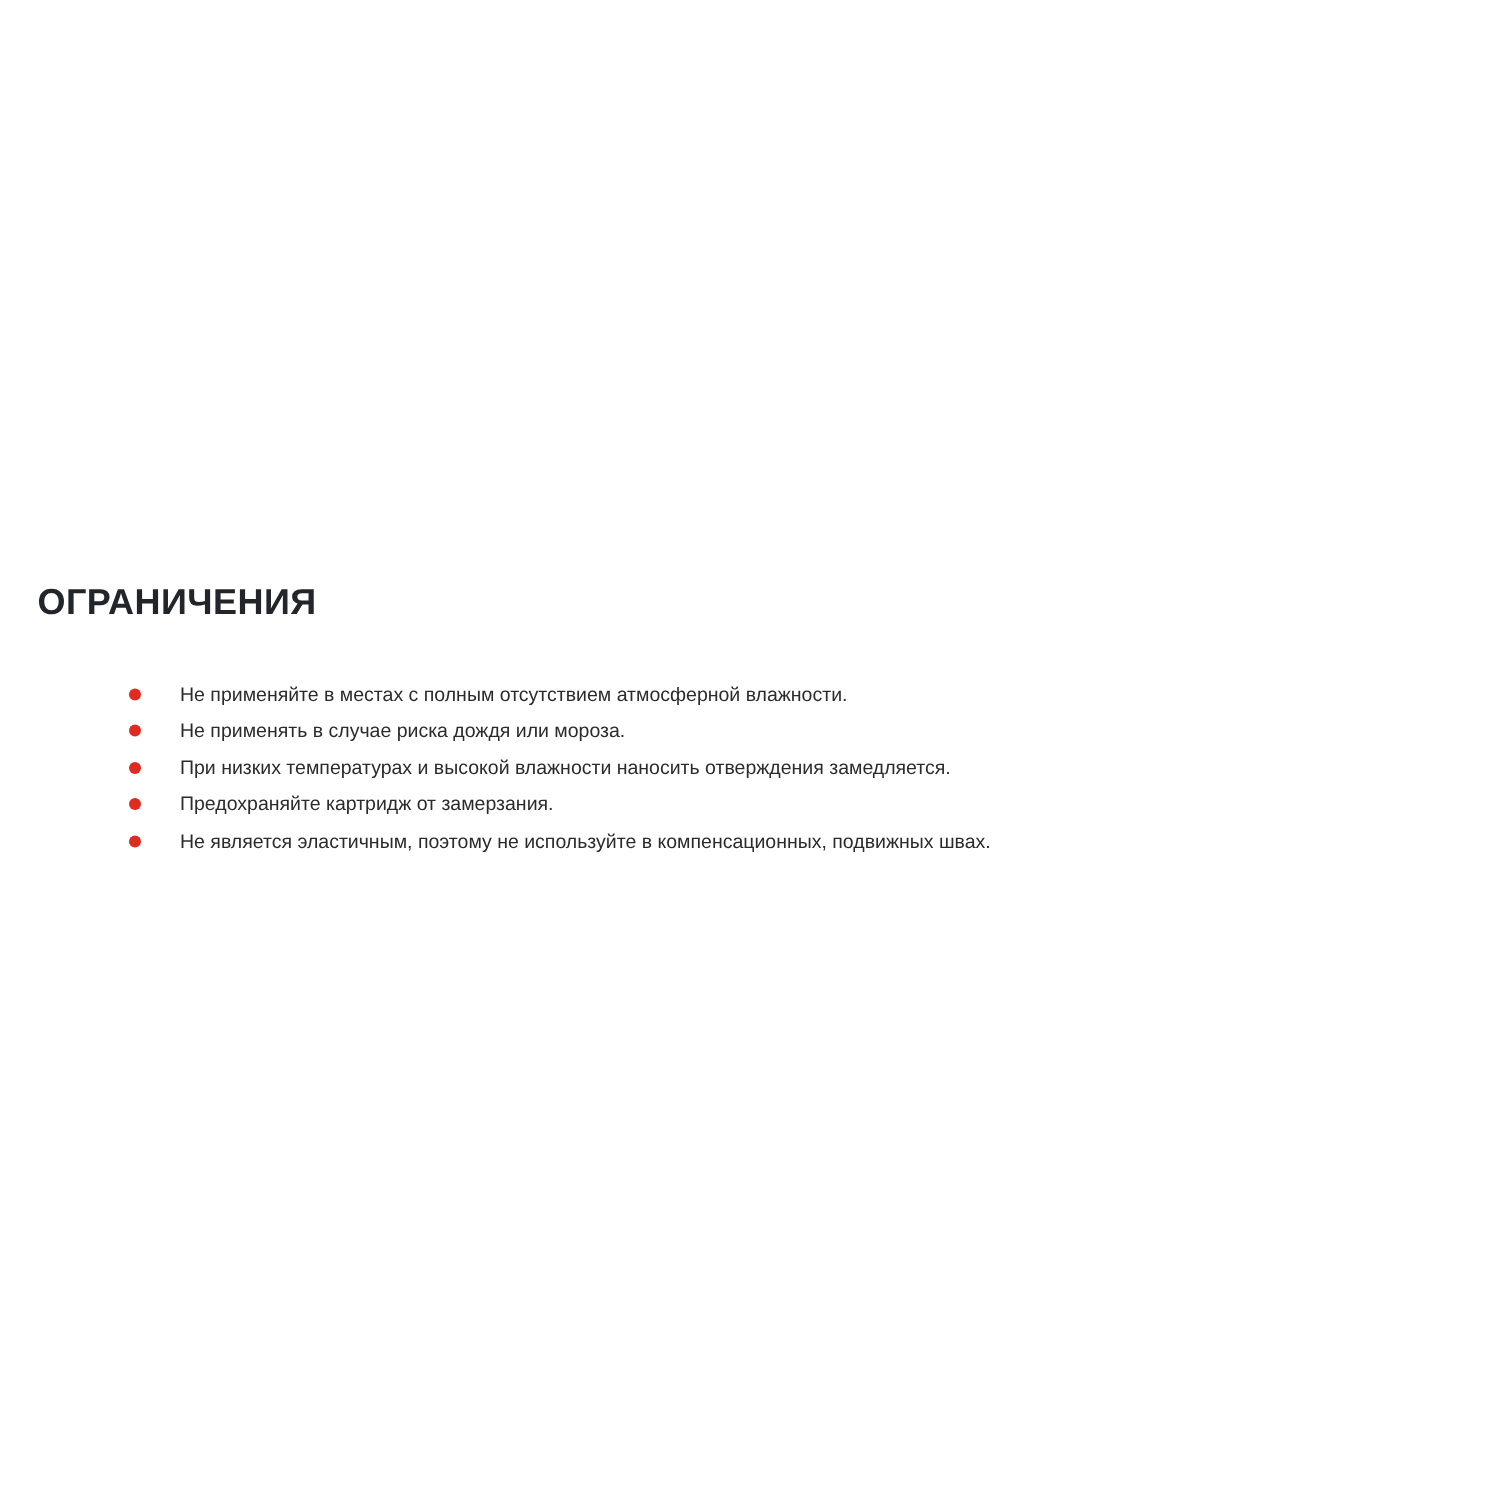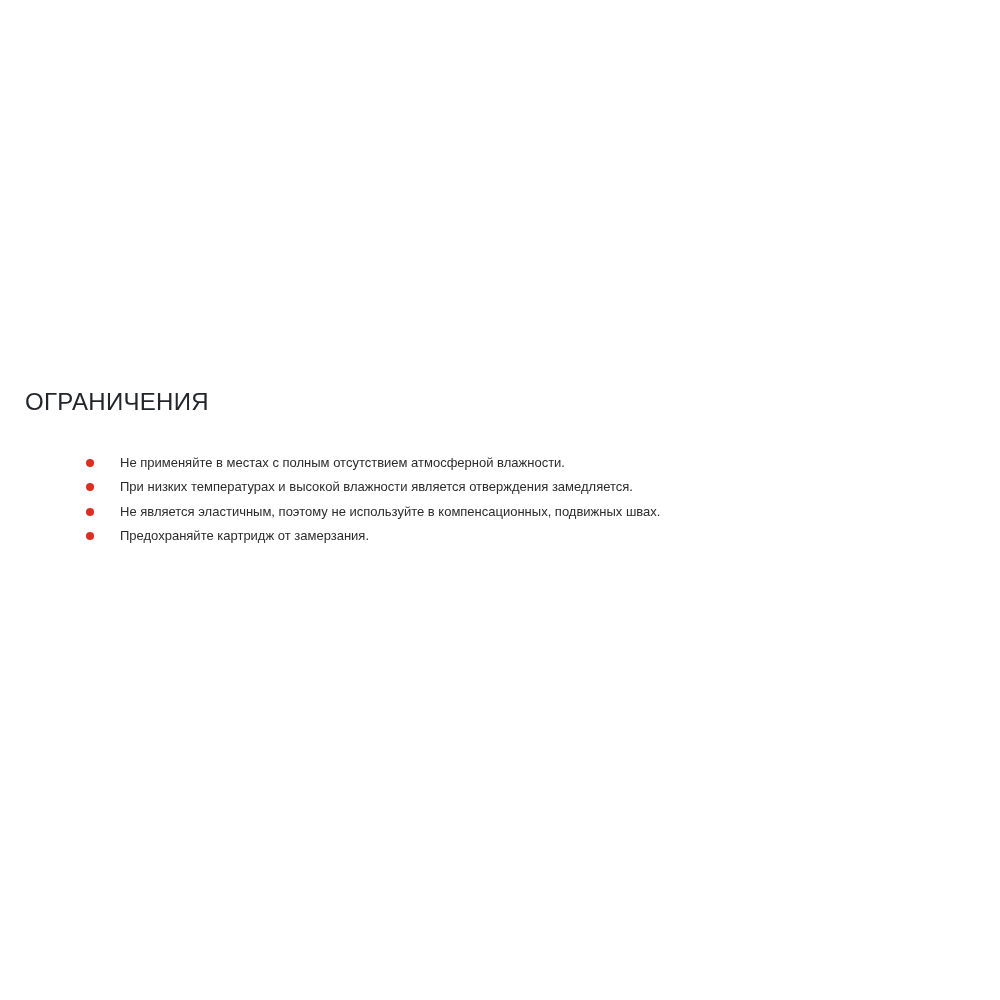--- a/index.html
+++ b/index.html
@@ -20,21 +20,21 @@
     position: relative;
     width: 1000px;
     height: 1000px;
     background: var(--bg);
   }
   .section-heading {
     position: absolute;
     left: 25px;
     top: 389px;
     font-size: 24px;
-    font-weight: normal;
+    font-weight: bold;
     line-height: 1.1;
     letter-spacing: 0.3px;
     color: var(--heading-color);
   }
   .restrictions-list {
     position: absolute;
     left: 120px;
     top: 451px;
     right: 10px;
     list-style: none;
@@ -63,25 +63,29 @@
 
   <h2 class="section-heading">ОГРАНИЧЕНИЯ</h2>
 
   <ul class="restrictions-list">
     <li>
       <span class="bullet"></span>
       <span>Не применяйте в местах с полным отсутствием атмосферной влажности.</span>
     </li>
     <li>
       <span class="bullet"></span>
-      <span>При низких температурах и высокой влажности является отверждения замедляется.</span>
+      <span>Не применять в случае риска дождя или мороза.</span>
+    </li>
+    <li>
+      <span class="bullet"></span>
+      <span>При низких температурах и высокой влажности наносить отверждения замедляется.</span>
+    </li>
+    <li>
+      <span class="bullet"></span>
+      <span>Предохраняйте картридж от замерзания.</span>
     </li>
     <li>
       <span class="bullet"></span>
       <span>Не является эластичным, поэтому не используйте в компенсационных, подвижных швах.</span>
-    </li>
-    <li>
-      <span class="bullet"></span>
-      <span>Предохраняйте картридж от замерзания.</span>
     </li>
   </ul>
 
 </div>
 
 </body></html>

